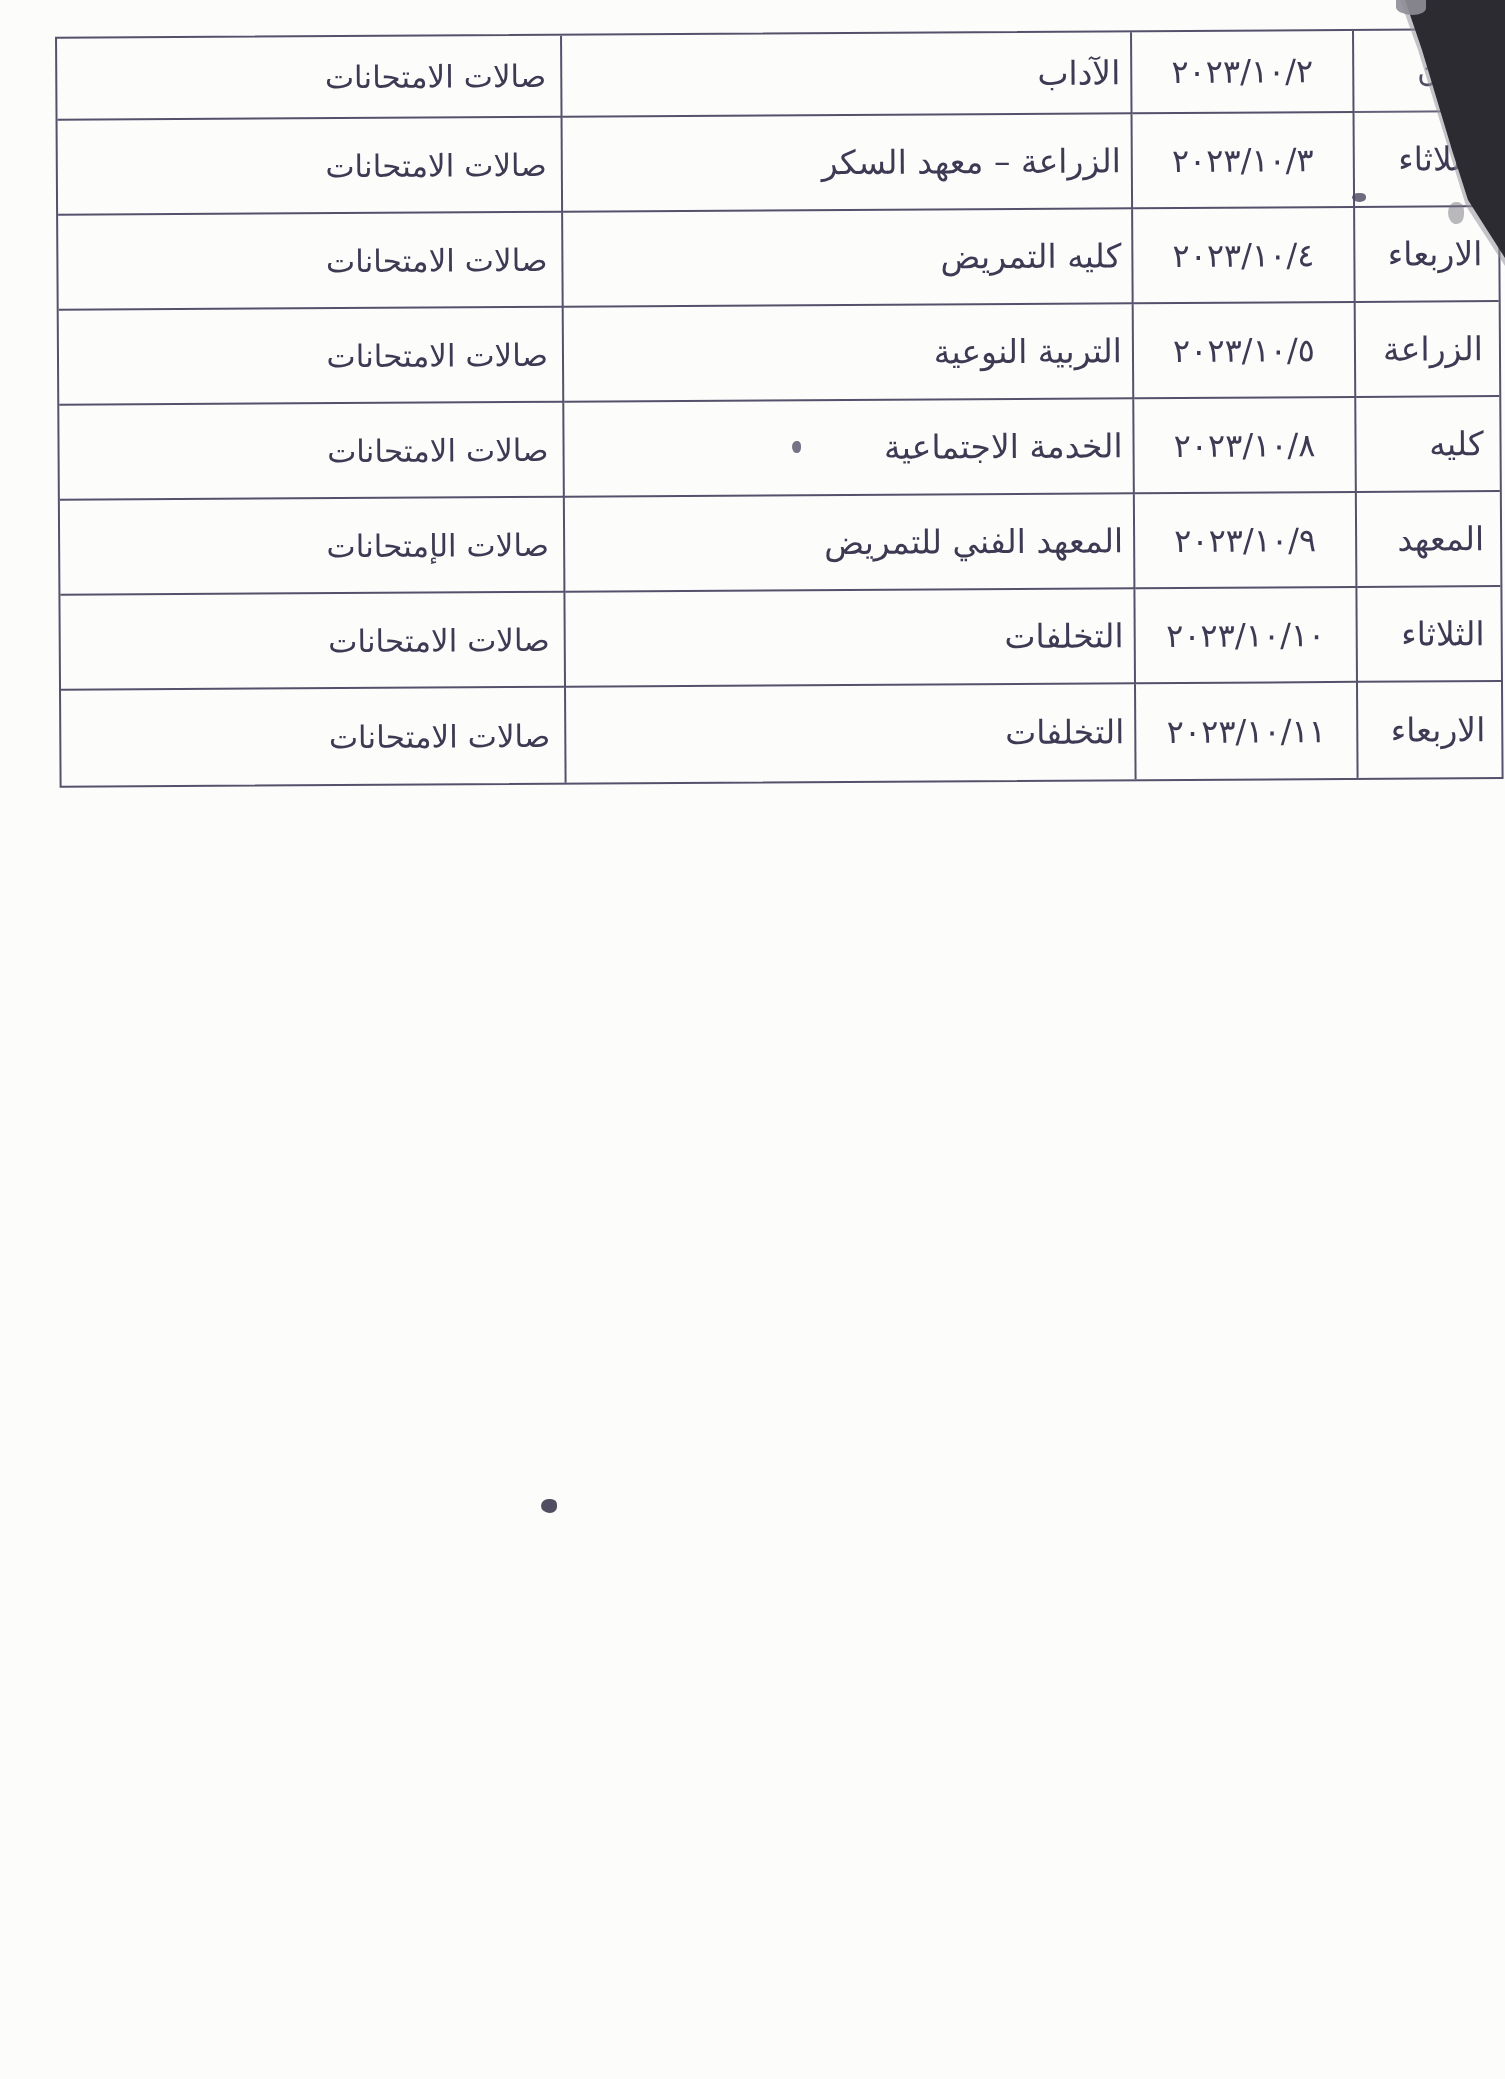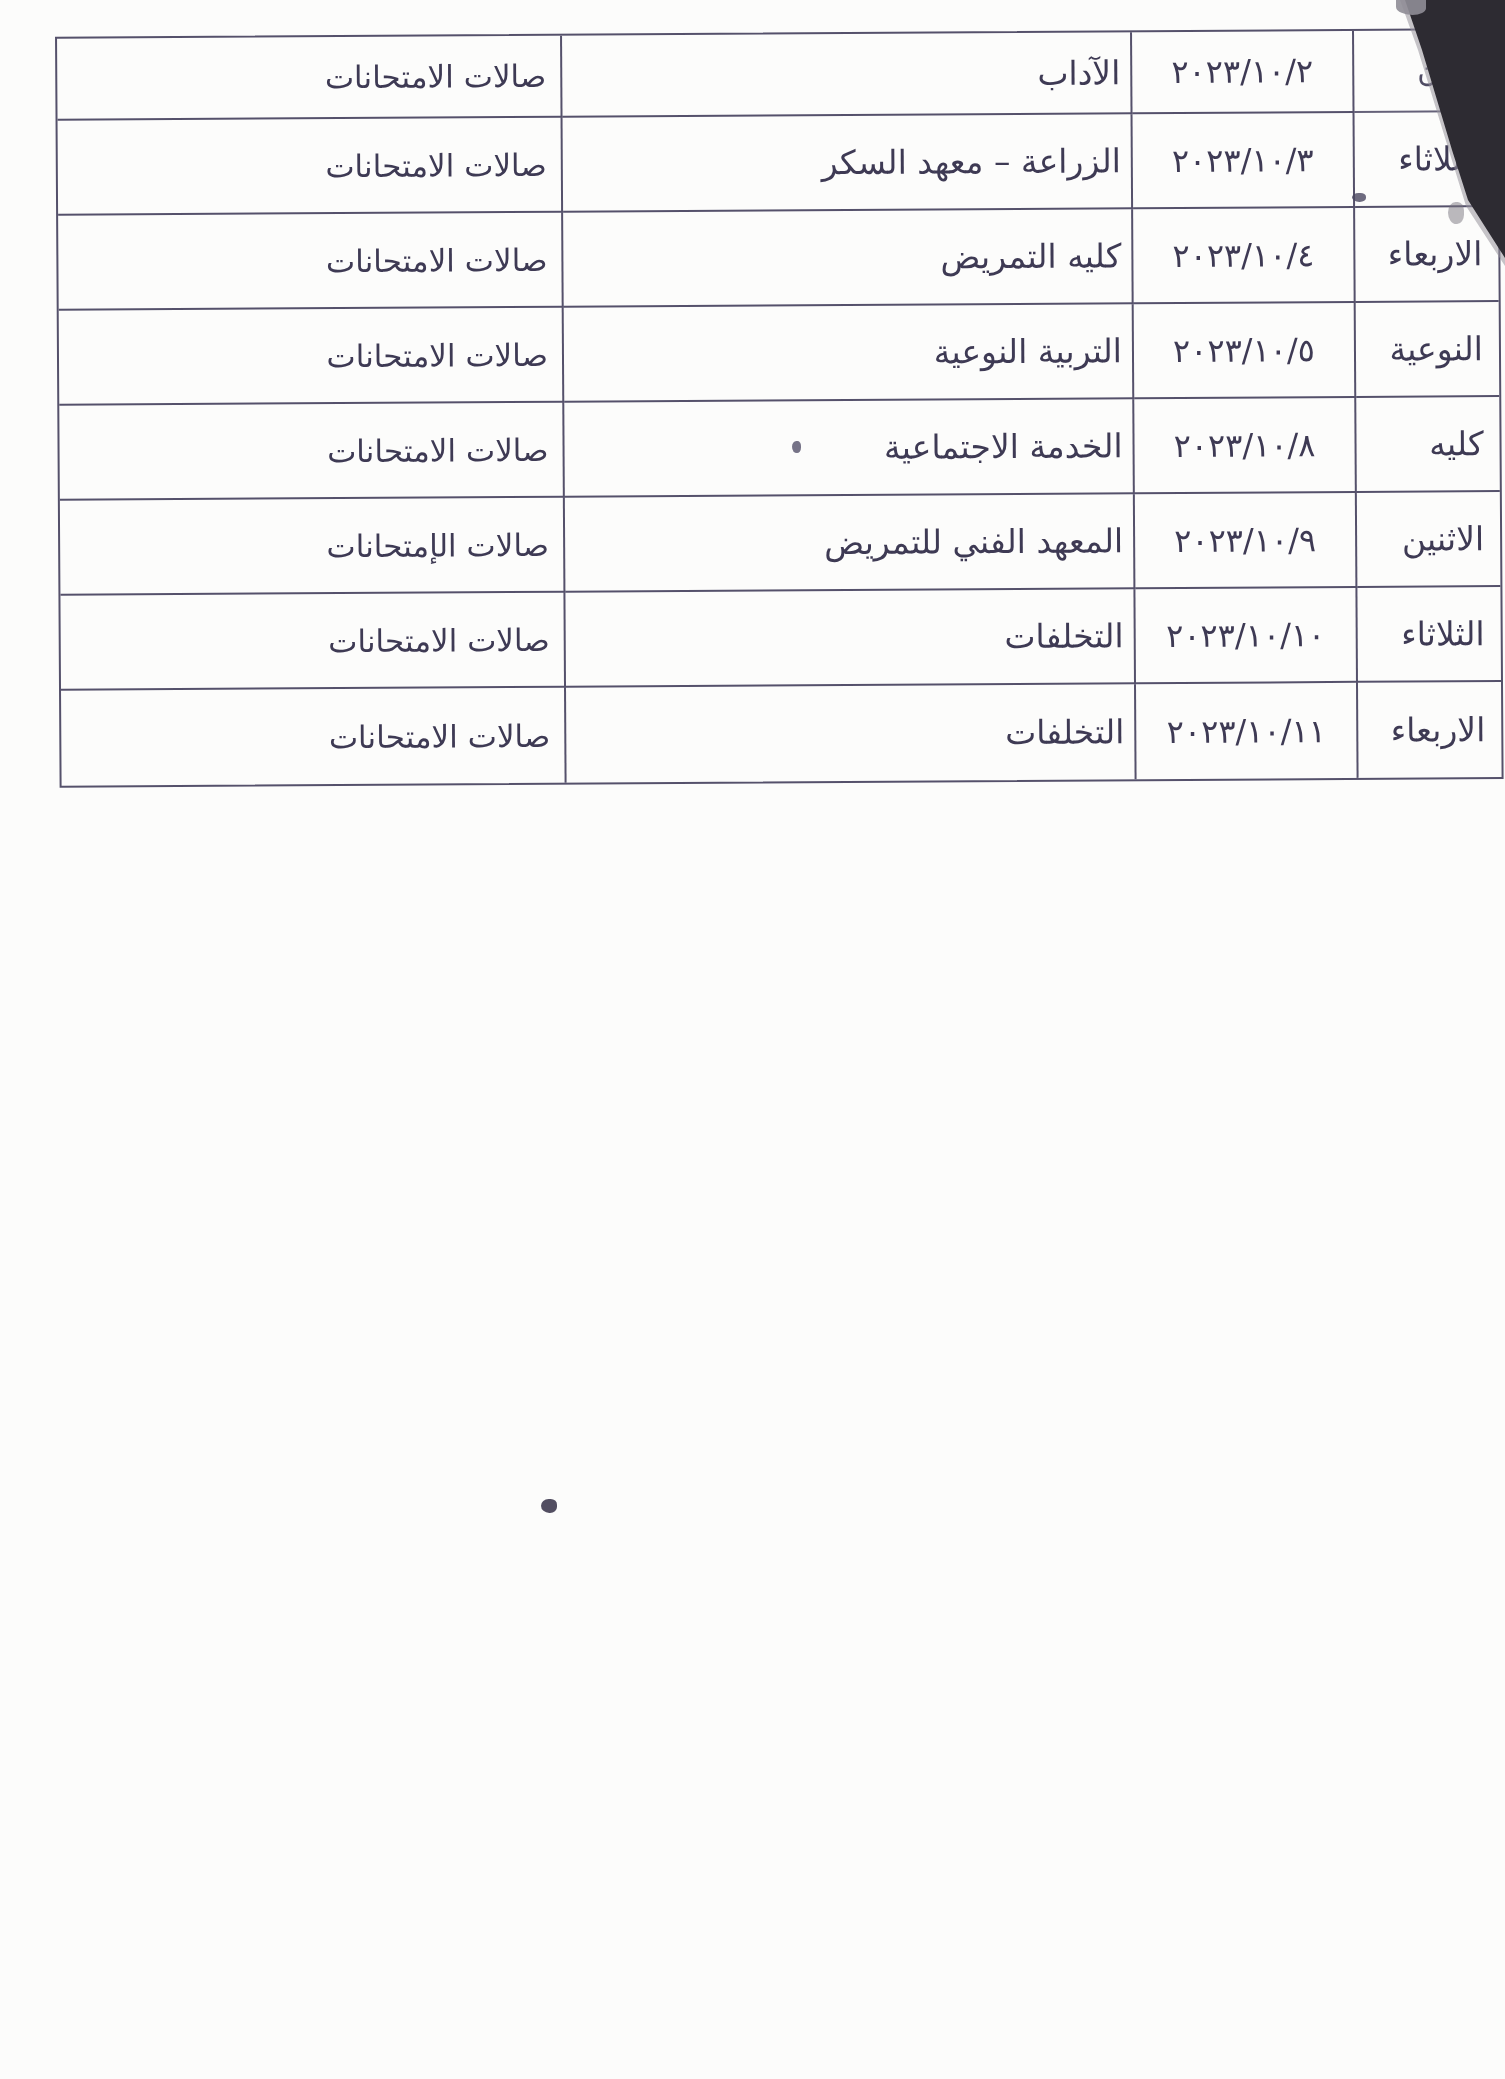--- a/index.html
+++ b/index.html
@@ -84,29 +84,29 @@
     <div class="cell faculty-cell col-2">الزراعة – معهد السكر</div>
     <div class="cell date-cell col-3">٢٠٢٣/١٠/٣</div>
     <div class="cell day-cell col-4">الثلاثاء</div>
     <div class="cell location-cell col-1">صالات الامتحانات</div>
     <div class="cell faculty-cell col-2">كليه التمريض</div>
     <div class="cell date-cell col-3">٢٠٢٣/١٠/٤</div>
     <div class="cell day-cell col-4">الاربعاء</div>
     <div class="cell location-cell col-1">صالات الامتحانات</div>
     <div class="cell faculty-cell col-2">التربية النوعية</div>
     <div class="cell date-cell col-3">٢٠٢٣/١٠/٥</div>
-    <div class="cell day-cell col-4">النوعية</div>
+    <div class="cell day-cell col-4">الزراعة</div>
     <div class="cell location-cell col-1">صالات الامتحانات</div>
     <div class="cell faculty-cell col-2">الخدمة الاجتماعية</div>
     <div class="cell date-cell col-3">٢٠٢٣/١٠/٨</div>
     <div class="cell day-cell col-4">كليه</div>
     <div class="cell location-cell col-1">صالات الإمتحانات</div>
     <div class="cell faculty-cell col-2">المعهد الفني للتمريض</div>
     <div class="cell date-cell col-3">٢٠٢٣/١٠/٩</div>
-    <div class="cell day-cell col-4">الاثنين</div>
+    <div class="cell day-cell col-4">المعهد</div>
     <div class="cell location-cell col-1">صالات الامتحانات</div>
     <div class="cell faculty-cell col-2">التخلفات</div>
     <div class="cell date-cell col-3">٢٠٢٣/١٠/١٠</div>
     <div class="cell day-cell col-4">الثلاثاء</div>
     <div class="cell location-cell col-1 no-bottom" style="border-bottom: none;">صالات الامتحانات</div>
     <div class="cell faculty-cell col-2 no-bottom" style="border-bottom: none;">التخلفات</div>
     <div class="cell date-cell col-3 no-bottom" style="border-bottom: none;">٢٠٢٣/١٠/١١</div>
     <div class="cell day-cell col-4 no-bottom" style="border-bottom: none;">الاربعاء</div>
   </div>
 

